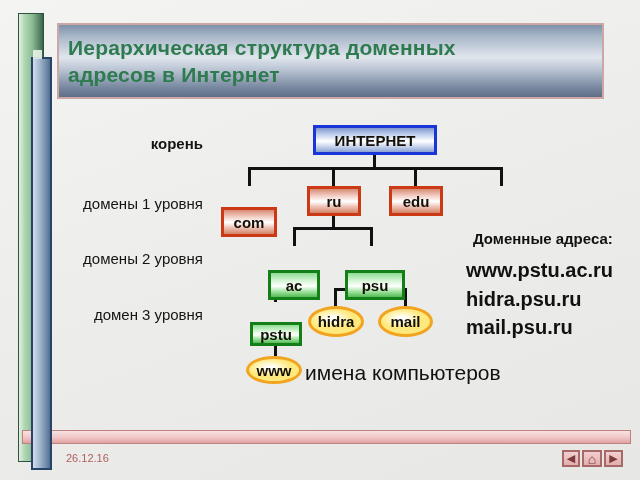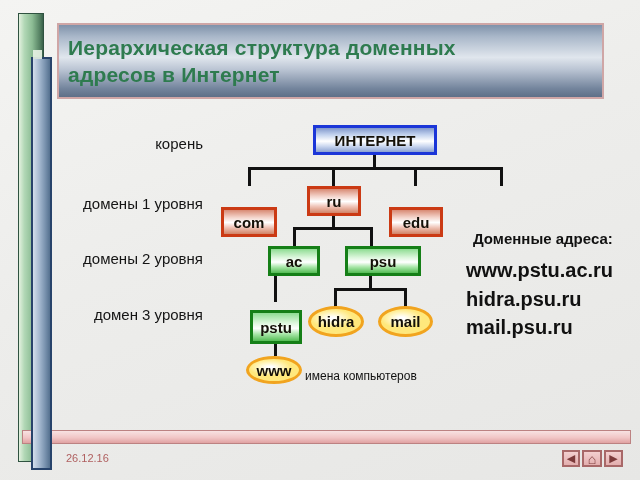--- a/index.html
+++ b/index.html
@@ -30,33 +30,33 @@
   .lvl-label{position:absolute;width:145px;left:58px;text-align:right;color:#151515;font-size:15px;z-index:5;}
 
   
   .node{position:absolute;display:flex;align-items:center;justify-content:center;
     box-sizing:border-box;font-weight:bold;color:#141008;z-index:6;}
   .node-root{border:3px solid #1b36d8;font-size:15px;
     background:linear-gradient(180deg,#8097cb 0%,#c2d2ee 28%,#ffffff 55%,#cdd9f0 75%,#8ba2d2 100%);}
   .node-red{border:3px solid #cb3a14;font-size:15px;
     background:linear-gradient(180deg,#d88a74 0%,#f3d2c9 30%,#ffffff 52%,#f0c6ba 72%,#d28366 100%);}
   .node-green{border:3px solid #157f17;font-size:15px;
-    background:linear-gradient(180deg,#8edc92 0%,#dbf6db 35%,#ffffff 55%,#a8e6a8 75%,#54bc54 100%);}
+    background:linear-gradient(180deg,#8edc92 0%,#dbf6db 35%,#ffffff 55%,#a8e6a8 75%,#54bc54 100%);margin-top:24px;}
   .ellipse{position:absolute;display:flex;align-items:center;justify-content:center;
     border:3px solid #f1a41f;border-radius:50%;font-weight:bold;font-size:15px;color:#141008;z-index:6;
     background:radial-gradient(closest-side at 42% 38%,#ffffff 15%,#fff6c2 55%,#ffe87c 100%);box-sizing:border-box;}
 
   
   .conn{position:absolute;background:#111;z-index:5;}
 
   
   .addr-head{position:absolute;left:473px;top:230px;font-size:15px;font-weight:bold;color:#111;z-index:5;}
   .addr-item{position:absolute;left:466px;font-size:20px;color:#111;z-index:5;font-weight:bold;}
 
-  .caption-names{position:absolute;left:305px;top:361px;font-size:12px;color:#111;z-index:6;margin-top:8px;}
+  .caption-names{position:absolute;left:305px;top:361px;font-size:21px;color:#111;z-index:6;}
 
   .date{position:absolute;left:66px;top:452px;font-size:11px;color:#b06060;z-index:5;}
 
   
   .nav-btn{position:absolute;top:450px;height:17px;box-sizing:border-box;z-index:6;
     border:2px solid #a86868;background:linear-gradient(180deg,#f3cfcf 0%,#e3aeae 100%);
     display:flex;align-items:center;justify-content:center;color:#7c3a3a;cursor:pointer;padding:0;}
   .nav-btn span{font-size:11px;line-height:11px;color:#7c3a3a;}
 </style>
 </head>
@@ -67,21 +67,21 @@
   <div class="bar-green"></div>
   <div class="bar-pink-bottom"></div>
   <div class="bar-blue"></div>
   <div class="bar-glint"></div>
 
   <div class="title-box">
     <div>Иерархическая структура доменных</div>
     <div>адресов в Интернет</div>
   </div>
 
-  <div class="lvl-label" style="top:135px;">корень</div>
+  <div class="lvl-label" style="top:135px;font-weight:bold;">корень</div>
   <div class="lvl-label" style="top:195px;">домены 1 уровня</div>
   <div class="lvl-label" style="top:250px;text-align:right;">домены 2 уровня</div>
   <div class="lvl-label" style="top:306px;">домен 3 уровня</div>
 
   <div class="conn" style="left:373px;top:155px;width:3px;height:15px;"></div>
   <div class="conn" style="left:248px;top:167px;width:255px;height:3px;"></div>
   <div class="conn" style="left:248px;top:167px;width:3px;height:19px;"></div>
   <div class="conn" style="left:332px;top:167px;width:3px;height:19px;"></div>
   <div class="conn" style="left:414px;top:167px;width:3px;height:19px;"></div>
   <div class="conn" style="left:500px;top:167px;width:3px;height:19px;"></div>
@@ -93,26 +93,26 @@
   <div class="conn" style="left:369px;top:276px;width:3px;height:15px;"></div>
   <div class="conn" style="left:334px;top:288px;width:73px;height:3px;"></div>
   <div class="conn" style="left:334px;top:288px;width:3px;height:20px;"></div>
   <div class="conn" style="left:404px;top:288px;width:3px;height:20px;"></div>
   <div class="conn" style="left:274px;top:332px;width:3px;height:24px;"></div>
 
   <div class="node node-root" style="left:313px;top:125px;width:124px;height:30px;text-align:right;">ИНТЕРНЕТ</div>
 
   <div class="node node-red" style="left:221px;top:186px;width:56px;height:30px;margin-top:21px;">com</div>
   <div class="node node-red" style="left:307px;top:186px;width:54px;height:30px;">ru</div>
-  <div class="node node-red" style="left:389px;top:186px;width:54px;height:30px;margin-top:21px;">edu</div>
+  <div class="node node-red" style="left:389px;top:186px;width:54px;height:30px;">edu</div>
 
   <div class="node node-green" style="left:268px;top:246px;width:52px;height:30px;">ac</div>
-  <div class="node node-green" style="left:345px;top:246px;width:76px;height:30px;">psu</div>
+  <div class="node node-green" style="left:345px;top:246px;width:60px;height:30px;">psu</div>
 
-  <div class="node node-green" style="left:250px;top:310px;width:52px;height:34px;">pstu</div>
+  <div class="node node-green" style="left:250px;top:298px;width:52px;height:24px;">pstu</div>
   <div class="ellipse" style="left:308px;top:306px;width:56px;height:31px;">hidra</div>
   <div class="ellipse" style="left:378px;top:306px;width:55px;height:31px;">mail</div>
   <div class="ellipse" style="left:246px;top:356px;width:56px;height:28px;">www</div>
 
   <div class="caption-names">имена компьютеров</div>
 
   <div class="addr-head">Доменные адреса:</div>
   <div class="addr-item" style="top:259px;">www.pstu.ac.ru</div>
   <div class="addr-item" style="top:288px;">hidra.psu.ru</div>
   <div class="addr-item" style="top:316px;">mail.psu.ru</div>

